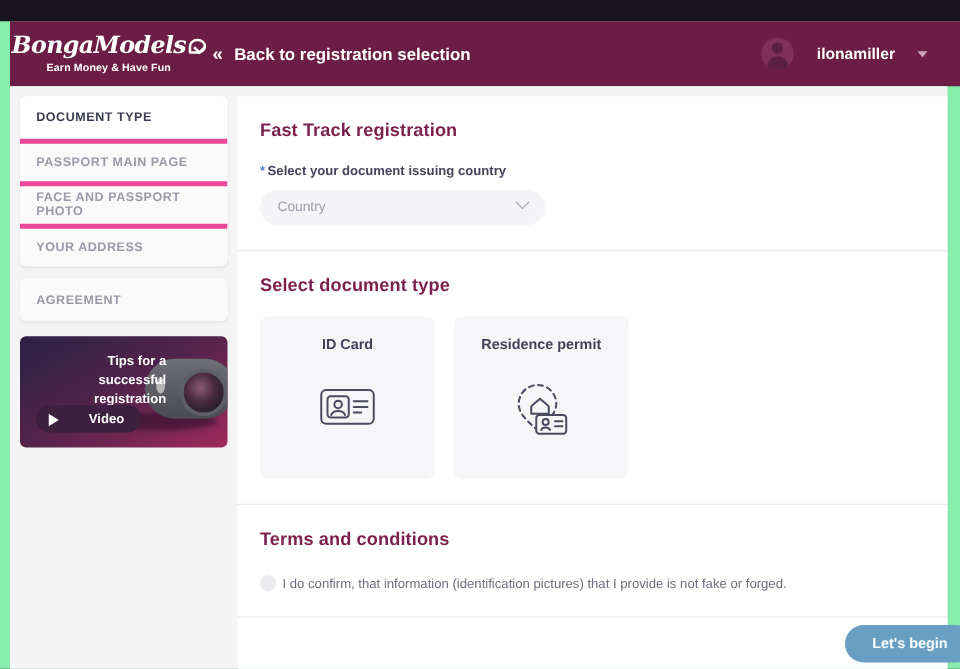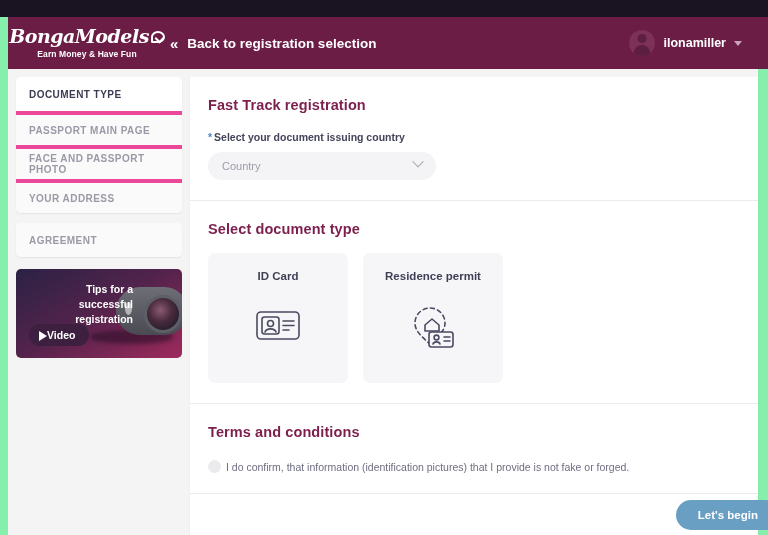--- a/index.html
+++ b/index.html
@@ -50,21 +50,21 @@
     letter-spacing: 0.1px;
   }
   #back-link {
     display: flex; align-items: center; gap: 9px;
     margin-left: 14px; cursor: pointer;
     color: #ffffff; font-size: 13.5px; font-weight: bold;
   }
   #back-link .chev { font-size: 15px; line-height: 1; }
   #user-area {
     margin-left: auto; margin-right: 26px;
-    display: flex; align-items: center; gap: 8px; cursor: pointer;
+    display: flex; align-items: center; gap: 18px; cursor: pointer;
   }
   #avatar {
     width: 26px; height: 26px; border-radius: 50%;
     background: #7d3058; position: relative; overflow: hidden;
   }
   #avatar::before {
     content: ""; position: absolute; left: 50%; top: 4px;
     width: 9px; height: 9px; border-radius: 50%;
     background: #5d1f41; transform: translateX(-50%);
   }
@@ -126,21 +126,21 @@
     position: absolute; right: 8px; bottom: 14px;
     width: 84px; height: 14px; border-radius: 50%;
     background: rgba(20,6,26,.45); filter: blur(2px);
   }
   #tips-title {
     position: absolute; left: 13px; top: 13px; width: 104px;
     color: #fff; font-size: 10.5px; font-weight: bold; line-height: 1.45; text-align: right;
   }
   #video-btn {
     position: absolute; left: 13px; bottom: 12px;
-    display: flex; align-items: flex-end; gap: 0;
+    display: flex; align-items: flex-end; gap: 24px;
     background: #3d1f3f; border-radius: 14px;
     padding: 5px 14px 5px 10px; cursor: pointer;
   }
   #video-btn .tri {
     width: 0; height: 0; border-top: 5px solid transparent;
     border-bottom: 5px solid transparent; border-left: 8px solid #fff;
   }
   #video-btn .lbl { color: #fff; font-size: 10.5px; font-weight: bold; }
 
   

